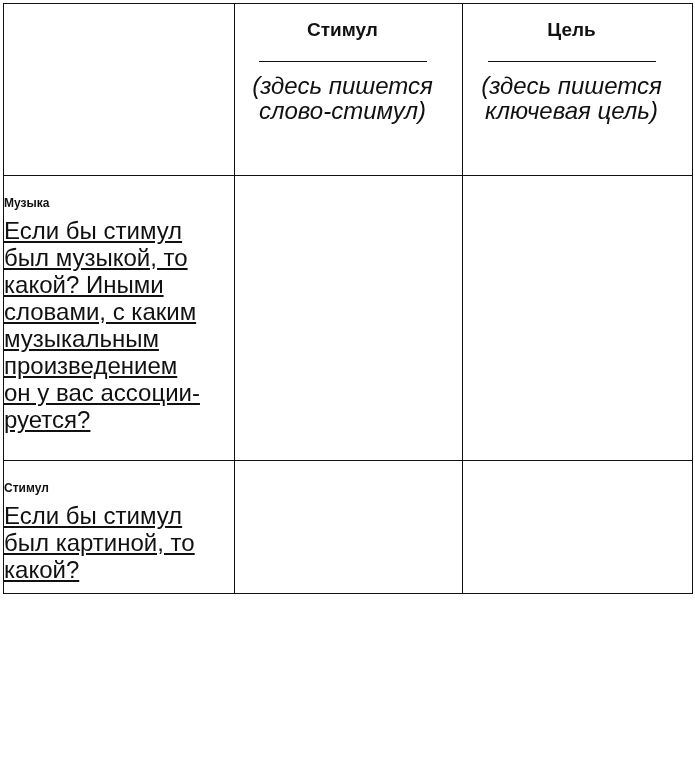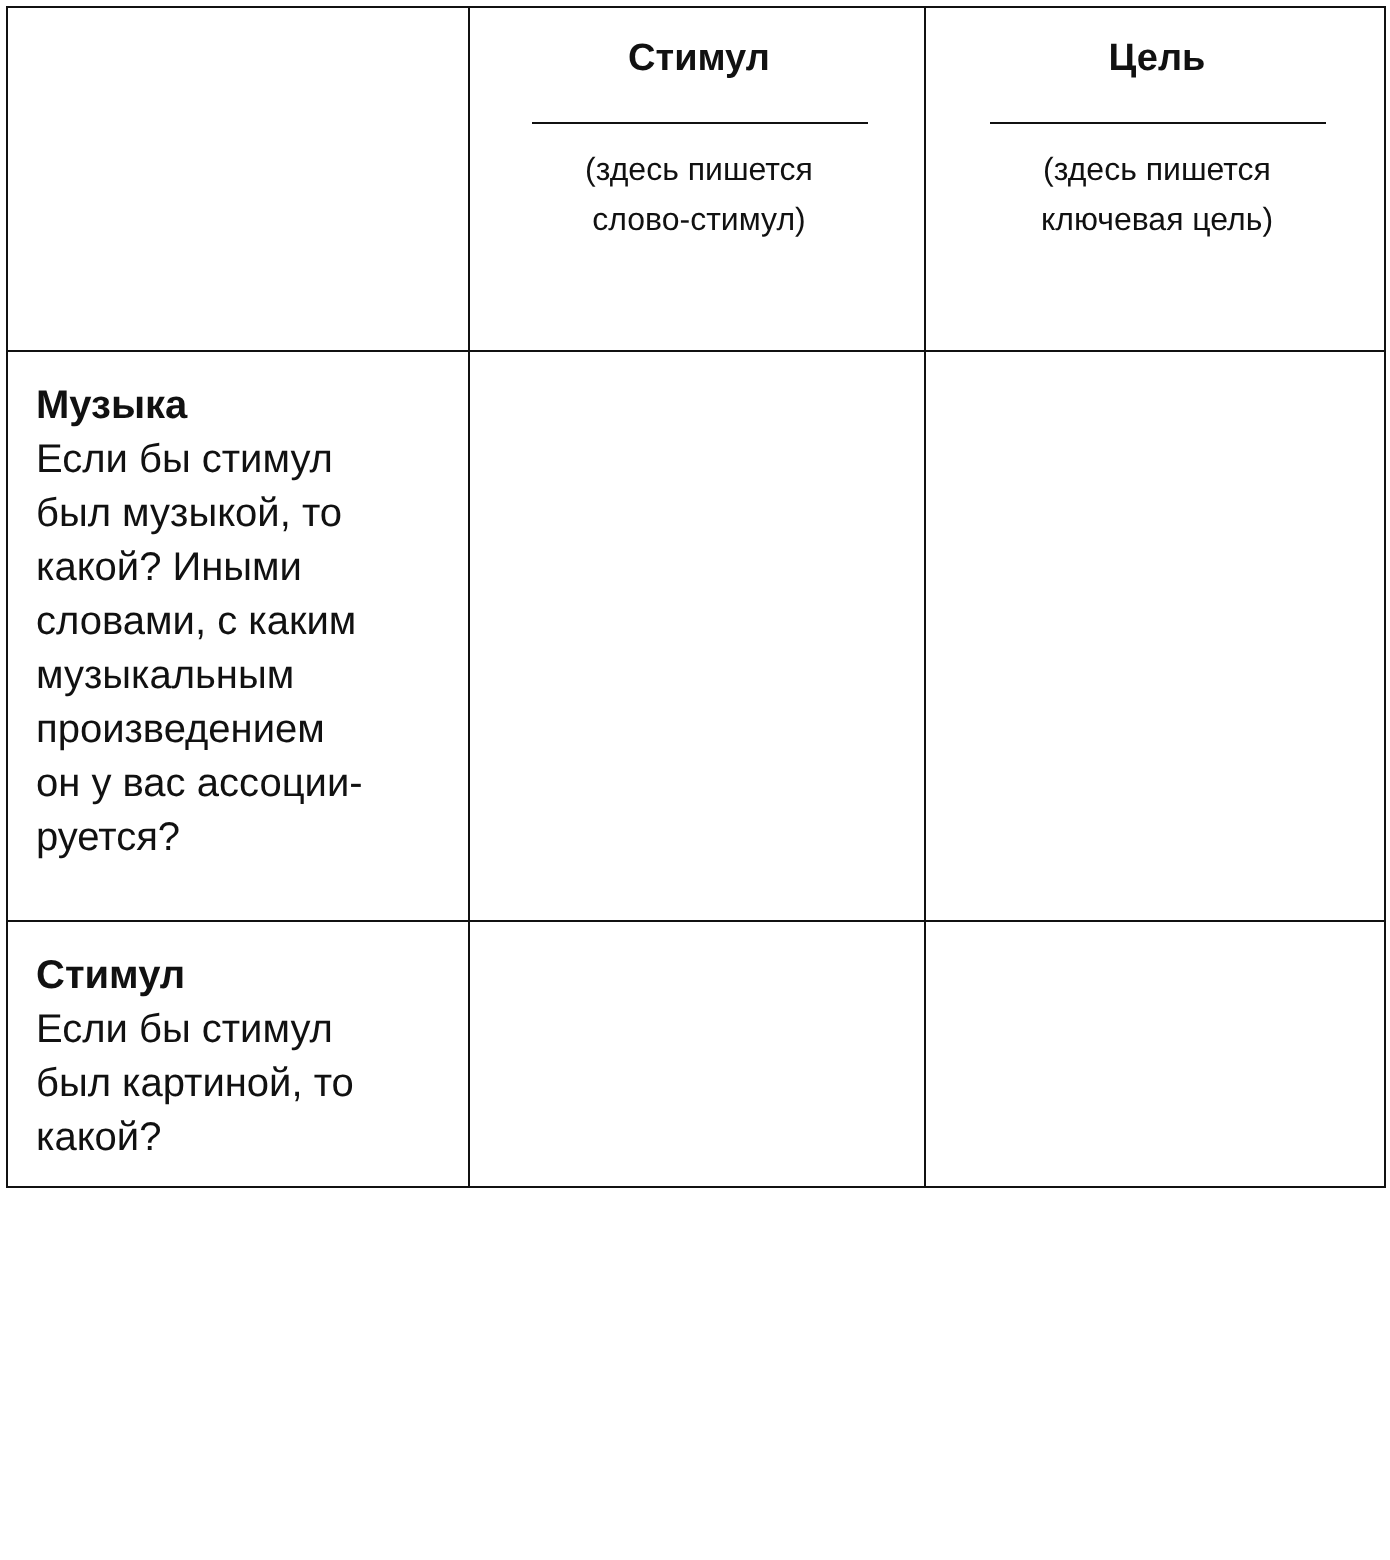--- a/index.html
+++ b/index.html
@@ -17,21 +17,21 @@
     padding: 3px 3px 0 3px;
   }
   table.assoc {
     border-collapse: collapse;
     table-layout: fixed;
     width: 689px;
   }
   td.c {
     border: 1.6px solid #111111;
     vertical-align: top;
-    padding: 14px 12px 10px 14px;
+    padding: 14px 12px 10px 0;
     font-size: 18px;
     line-height: 25px;
   }
   tr.r-head   { height: 172px; }
   tr.r-params { height: 190px; }
   tr.r-music  { height: 285px; }
   tr.r-pict   { height: 127px; }
 
   .center { text-align: center; }
   .left   { text-align: left; padding-left: 14px; padding-right: 10px; }
@@ -43,31 +43,33 @@
     font-size: 19px;
     line-height: 24px;
   }
   .fill-line {
     width: 168px;
     height: 0;
     border-bottom: 1.7px solid #111111;
     margin: 19px auto 11px auto;
   }
   .note {
-    font-size: 16px;
+    font-size: 24px;
     line-height: 25px;
+    font-style: italic;
   }
   .row-head {
     font-weight: bold;
-    font-size: 20px;
+    font-size: 12px;
     line-height: 27px;
   }
   .cell-text {
-    font-size: 20px;
+    font-size: 24px;
     line-height: 27px;
+    text-decoration: underline;
   }
   .params-label { padding-top: 6px; }
 </style>
 </head>
 <body>
 
 <div class="sheet">
   <table class="assoc">
     <colgroup>
       <col style="width:231px">

